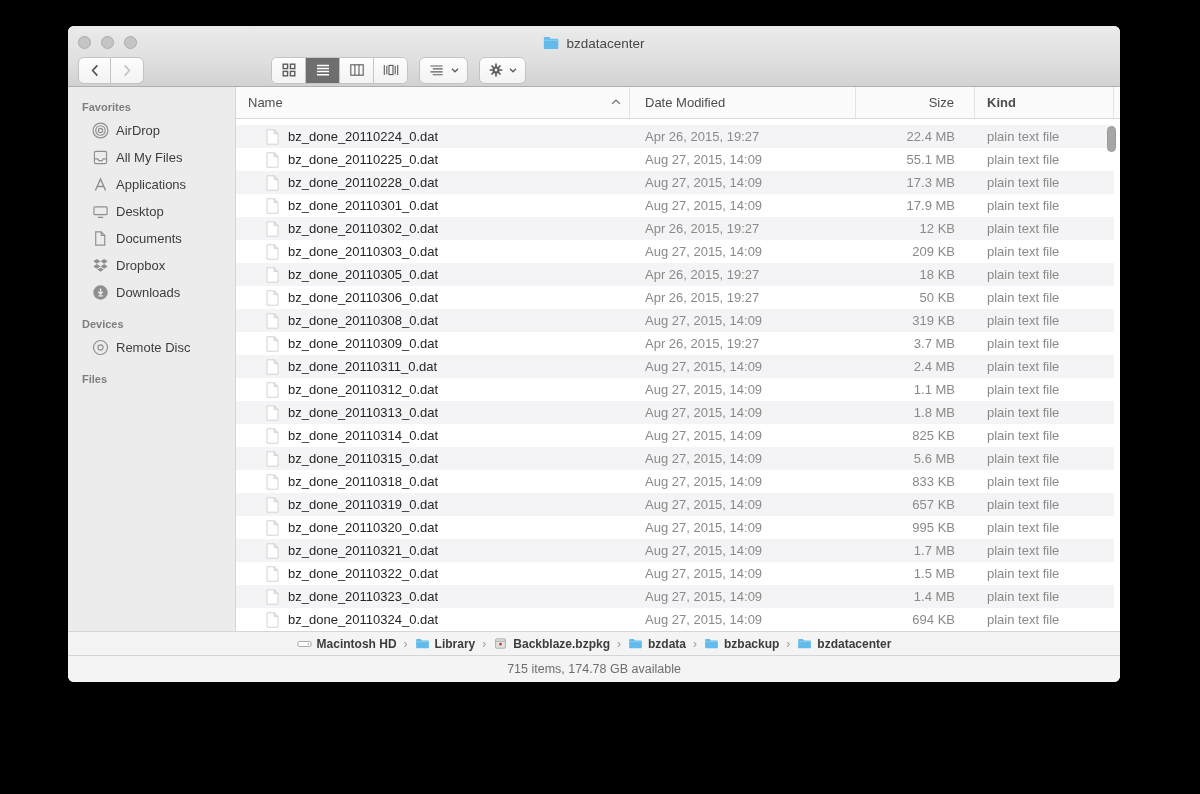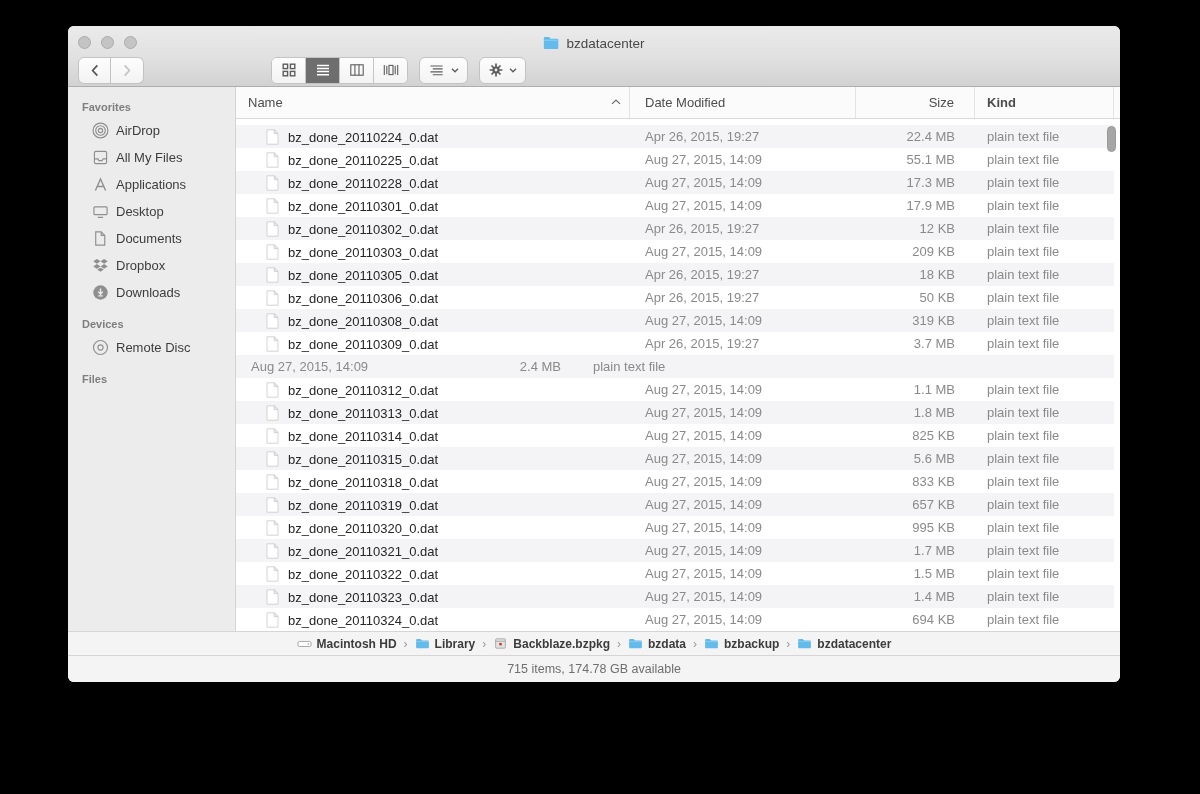--- a/index.html
+++ b/index.html
@@ -73,21 +73,21 @@
   .h-date{width:226px;padding-left:15px;}
   .h-size{width:119px;justify-content:flex-end;padding-right:20px;}
   .h-kind{width:139px;padding-left:12px;font-weight:bold;}
   .h-gutter{flex:1;border-right:none;height:100%;}
   .sortcaret{position:absolute;right:8px;top:12px;width:10px;height:6px;display:inline-flex;}
   .rowsview{flex:1 1 auto;overflow:hidden;position:relative;}
   .rowsstack{margin-top:6px;}
   .frow{display:flex;align-items:center;height:23px;width:878px;font-size:13px;}
   .frow.alt{background:#f4f4f6;}
   .cell{box-sizing:border-box;white-space:nowrap;overflow:hidden;}
-  .c-name{width:394px;display:flex;align-items:flex-end;padding-left:30px;gap:9px;color:#262626;}
+  .c-name{width:394px;display:flex;align-items:center;padding-left:30px;gap:9px;color:#262626;}
   .c-date{width:226px;padding-left:15px;color:#8a8a8a;}
   .c-size{width:119px;text-align:right;padding-right:20px;color:#8a8a8a;}
   .c-kind{width:139px;padding-left:12px;color:#8a8a8a;}
   .doc-icon{width:13px;height:16px;flex:0 0 13px;display:inline-flex;}
   .doc-icon svg{width:100%;height:100%;}
   .scrollthumb{
     position:absolute;right:4px;top:39px;width:9px;height:26px;border-radius:5px;
     background:#a6a6a6;border:1px solid #9a9a9a;box-sizing:border-box;
   }
   
@@ -456,20 +456,29 @@
                     <path d="M8.2.8l3.8 3.8H8.2z" fill="#ececec" stroke="#c9c9c9" stroke-width=".8" stroke-linejoin="round"></path>
                   </svg>
                 </span>
                 <span>bz_done_20110309_0.dat</span>
               </div>
               <div class="cell c-date">Apr 26, 2015, 19:27</div>
               <div class="cell c-size">3.7 MB</div>
               <div class="cell c-kind">plain text file</div>
             </div>
             <div class="frow alt">
+              <div class="cell c-name">
+                <span class="doc-icon">
+                  <svg viewBox="0 0 13 16">
+                    <path d="M1 .8h7.2L12 4.6v10.6H1z" fill="#fff" stroke="#c9c9c9" stroke-width=".8"></path>
+                    <path d="M8.2.8l3.8 3.8H8.2z" fill="#ececec" stroke="#c9c9c9" stroke-width=".8" stroke-linejoin="round"></path>
+                  </svg>
+                </span>
+                <span>bz_done_20110311_0.dat</span>
+              </div>
               <div class="cell c-date">Aug 27, 2015, 14:09</div>
               <div class="cell c-size">2.4 MB</div>
               <div class="cell c-kind">plain text file</div>
             </div>
             <div class="frow">
               <div class="cell c-name">
                 <span class="doc-icon">
                   <svg viewBox="0 0 13 16">
                     <path d="M1 .8h7.2L12 4.6v10.6H1z" fill="#fff" stroke="#c9c9c9" stroke-width=".8"></path>
                     <path d="M8.2.8l3.8 3.8H8.2z" fill="#ececec" stroke="#c9c9c9" stroke-width=".8" stroke-linejoin="round"></path>

